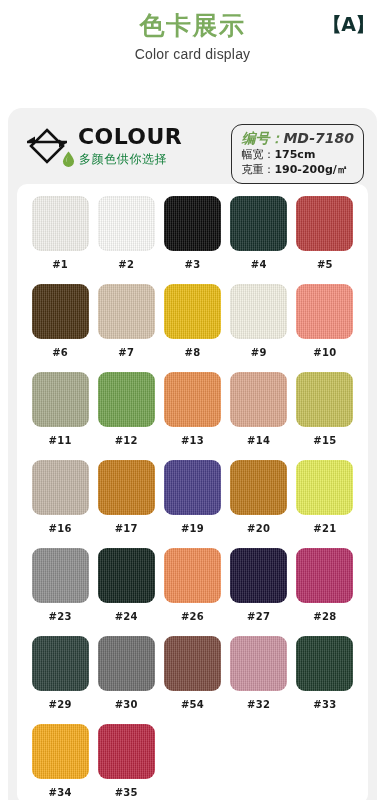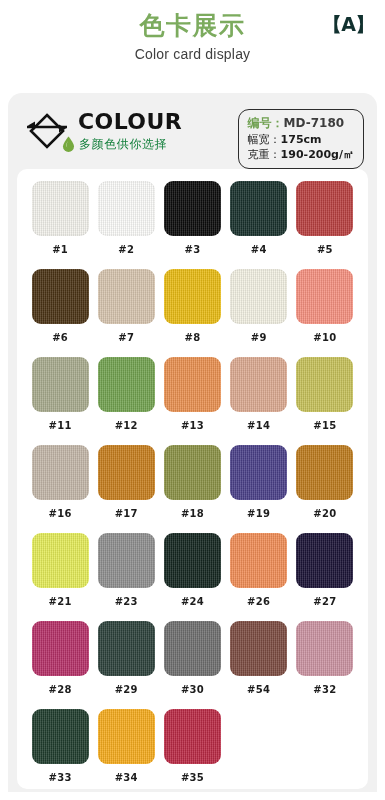--- a/index.html
+++ b/index.html
@@ -10,21 +10,21 @@
     width: 385px;
     height: 800px;
     background: #ffffff;
     font-family: "Liberation Sans", "DejaVu Sans", sans-serif;
     overflow: hidden;
   }
 
   
   .page-header {
     position: relative;
-    height: 93px;
+    height: 108px;
     background: #ffffff;
   }
   .header-titles {
     padding-top: 11px;
     text-align: center;
   }
   .title-cn {
     font-size: 25px;
     font-weight: bold;
     color: #7cab5e;
@@ -122,22 +122,23 @@
   .spec-line {
     font-size: 11px;
     line-height: 15px;
     color: #1b1b1b;
     white-space: nowrap;
     font-family: "DejaVu Sans", "Liberation Sans", sans-serif;
   }
   .spec-line.first {
     color: #6fa050;
     font-weight: bold;
-    font-size: 12px;
+    font-size: 14px;
     line-height: 17px;
+    font-style: italic;
   }
   .spec-line .spec-val { color: #1b1b1b; font-weight: bold; }
   .spec-line.first .spec-val { color: #3c3c3c; }
 
   
   .swatch-panel {
     background: #ffffff;
     border-radius: 10px;
     margin-top: 2px;
     padding: 12px 0 4px 0;
@@ -296,24 +297,20 @@
         </div>
         <div class="swatch-cell">
           <div class="swatch-chip" style="background: rgb(195, 182, 168);"></div>
           <div class="swatch-label">#16</div>
         </div>
         <div class="swatch-cell">
           <div class="swatch-chip" style="background: rgb(198, 125, 28);"></div>
           <div class="swatch-label">#17</div>
         </div>
         <div class="swatch-cell">
-          <div class="swatch-chip" style="background: rgb(138, 145, 68);"></div>
-          <div class="swatch-label">#18</div>
-        </div>
-        <div class="swatch-cell">
           <div class="swatch-chip" style="background: rgb(74, 63, 136);"></div>
           <div class="swatch-label">#19</div>
         </div>
         <div class="swatch-cell">
           <div class="swatch-chip" style="background: rgb(189, 122, 28);"></div>
           <div class="swatch-label">#20</div>
         </div>
         <div class="swatch-cell">
           <div class="swatch-chip" style="background: rgb(228, 236, 88);"></div>
           <div class="swatch-label">#21</div>

